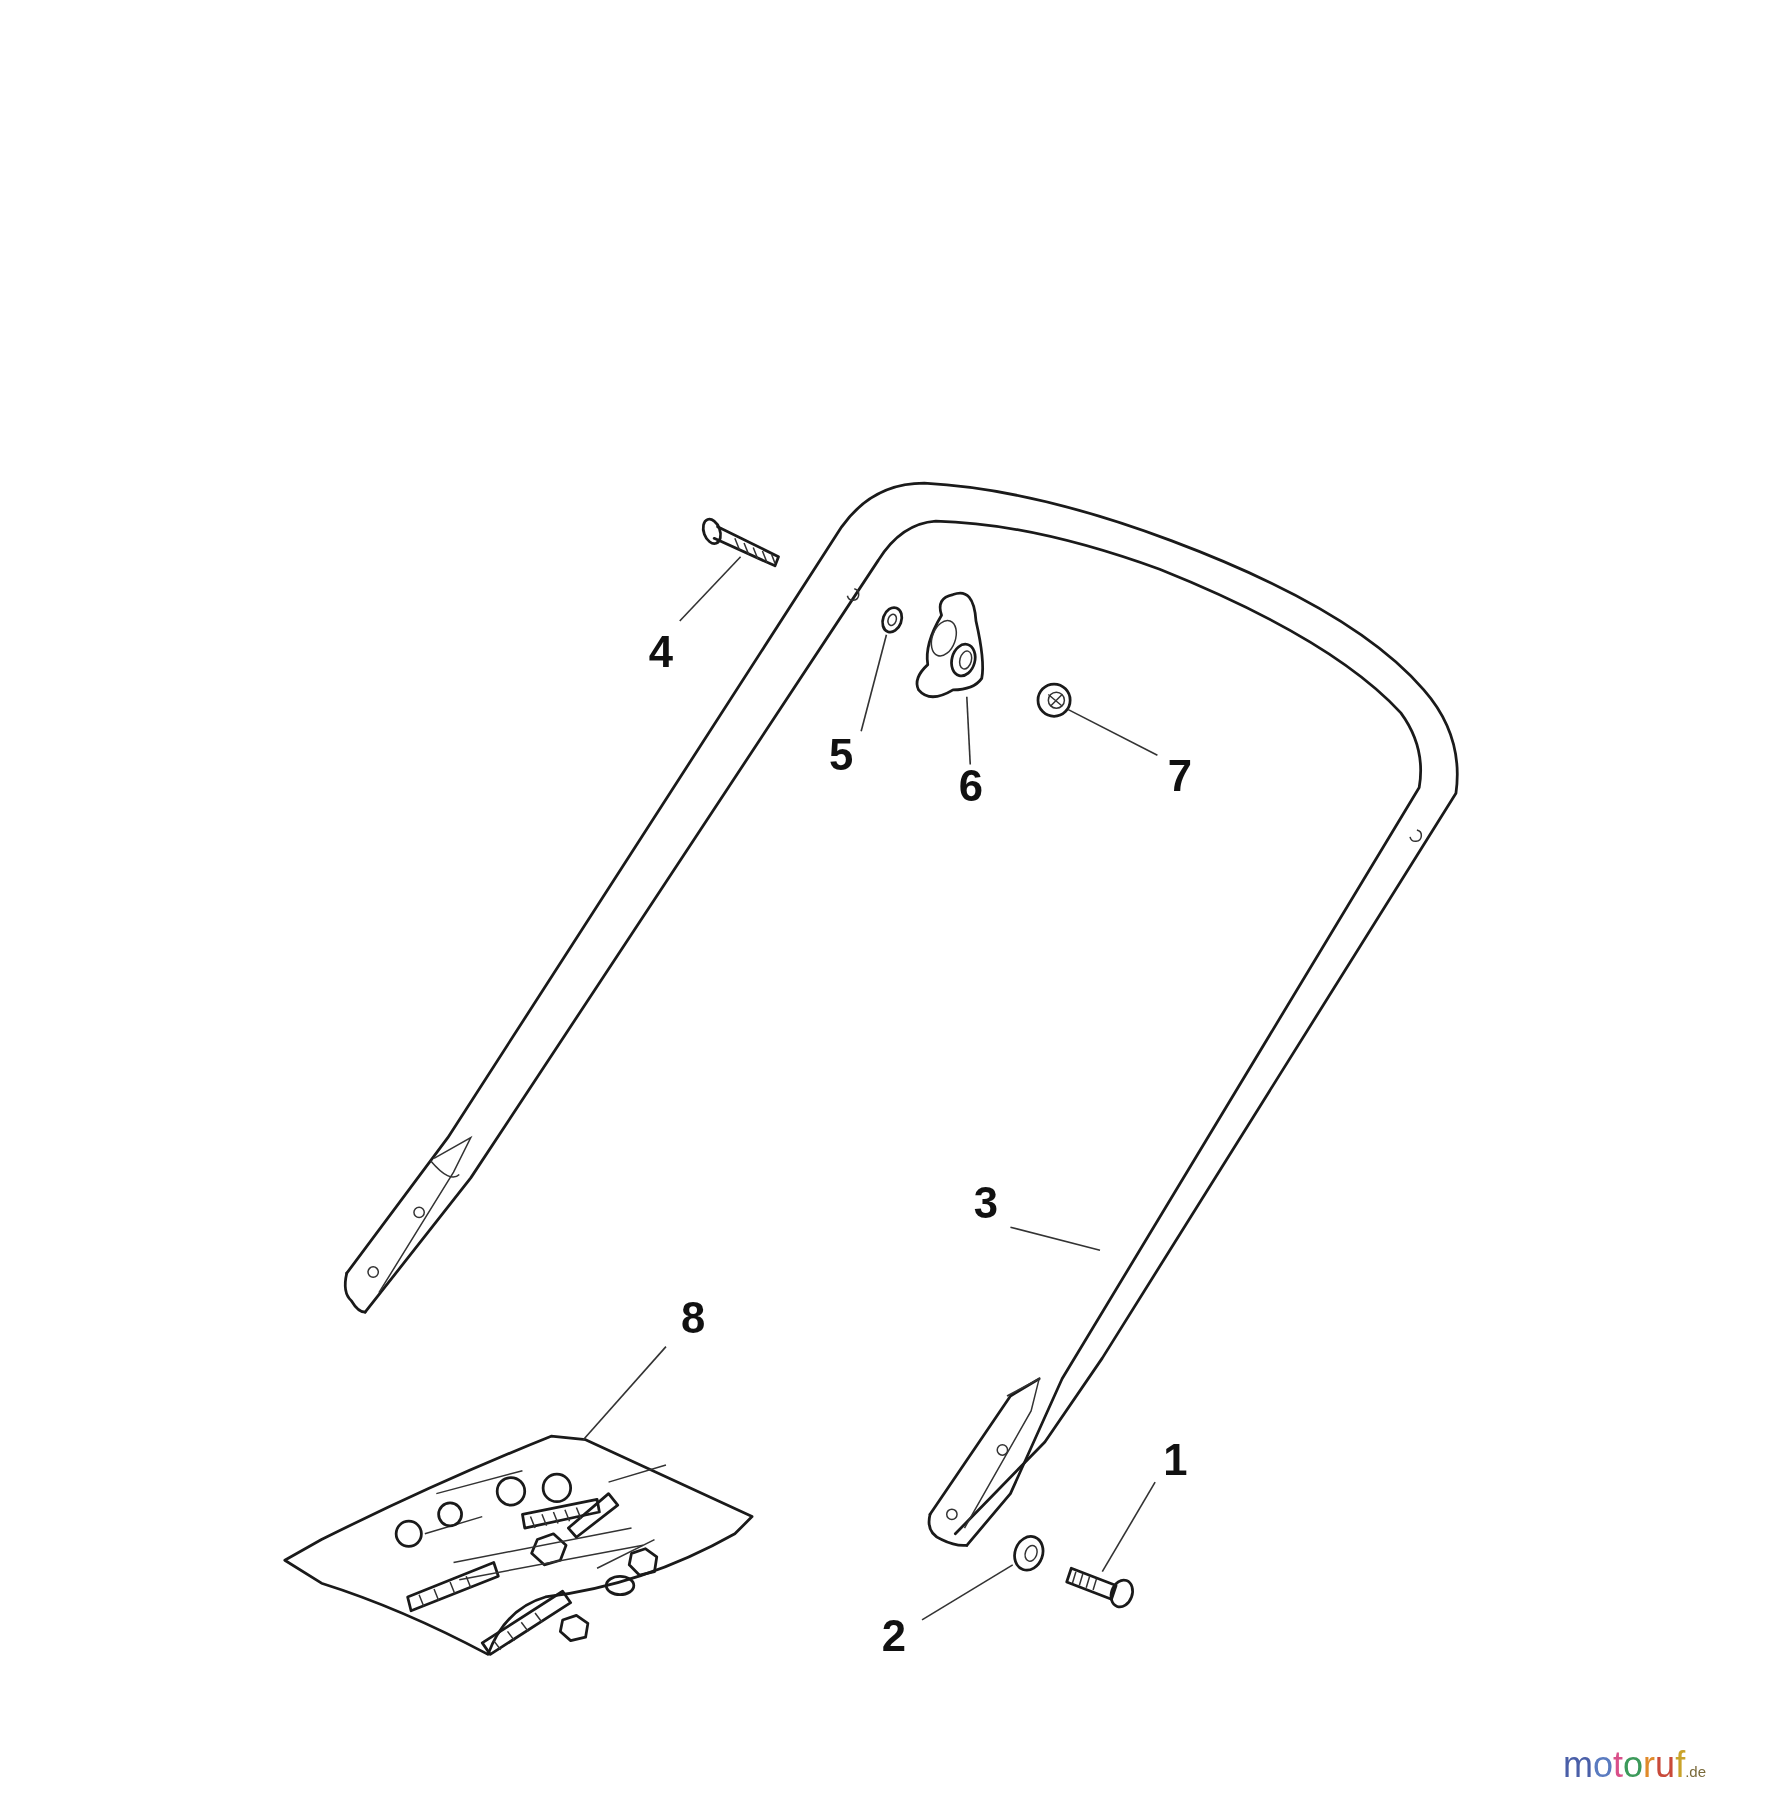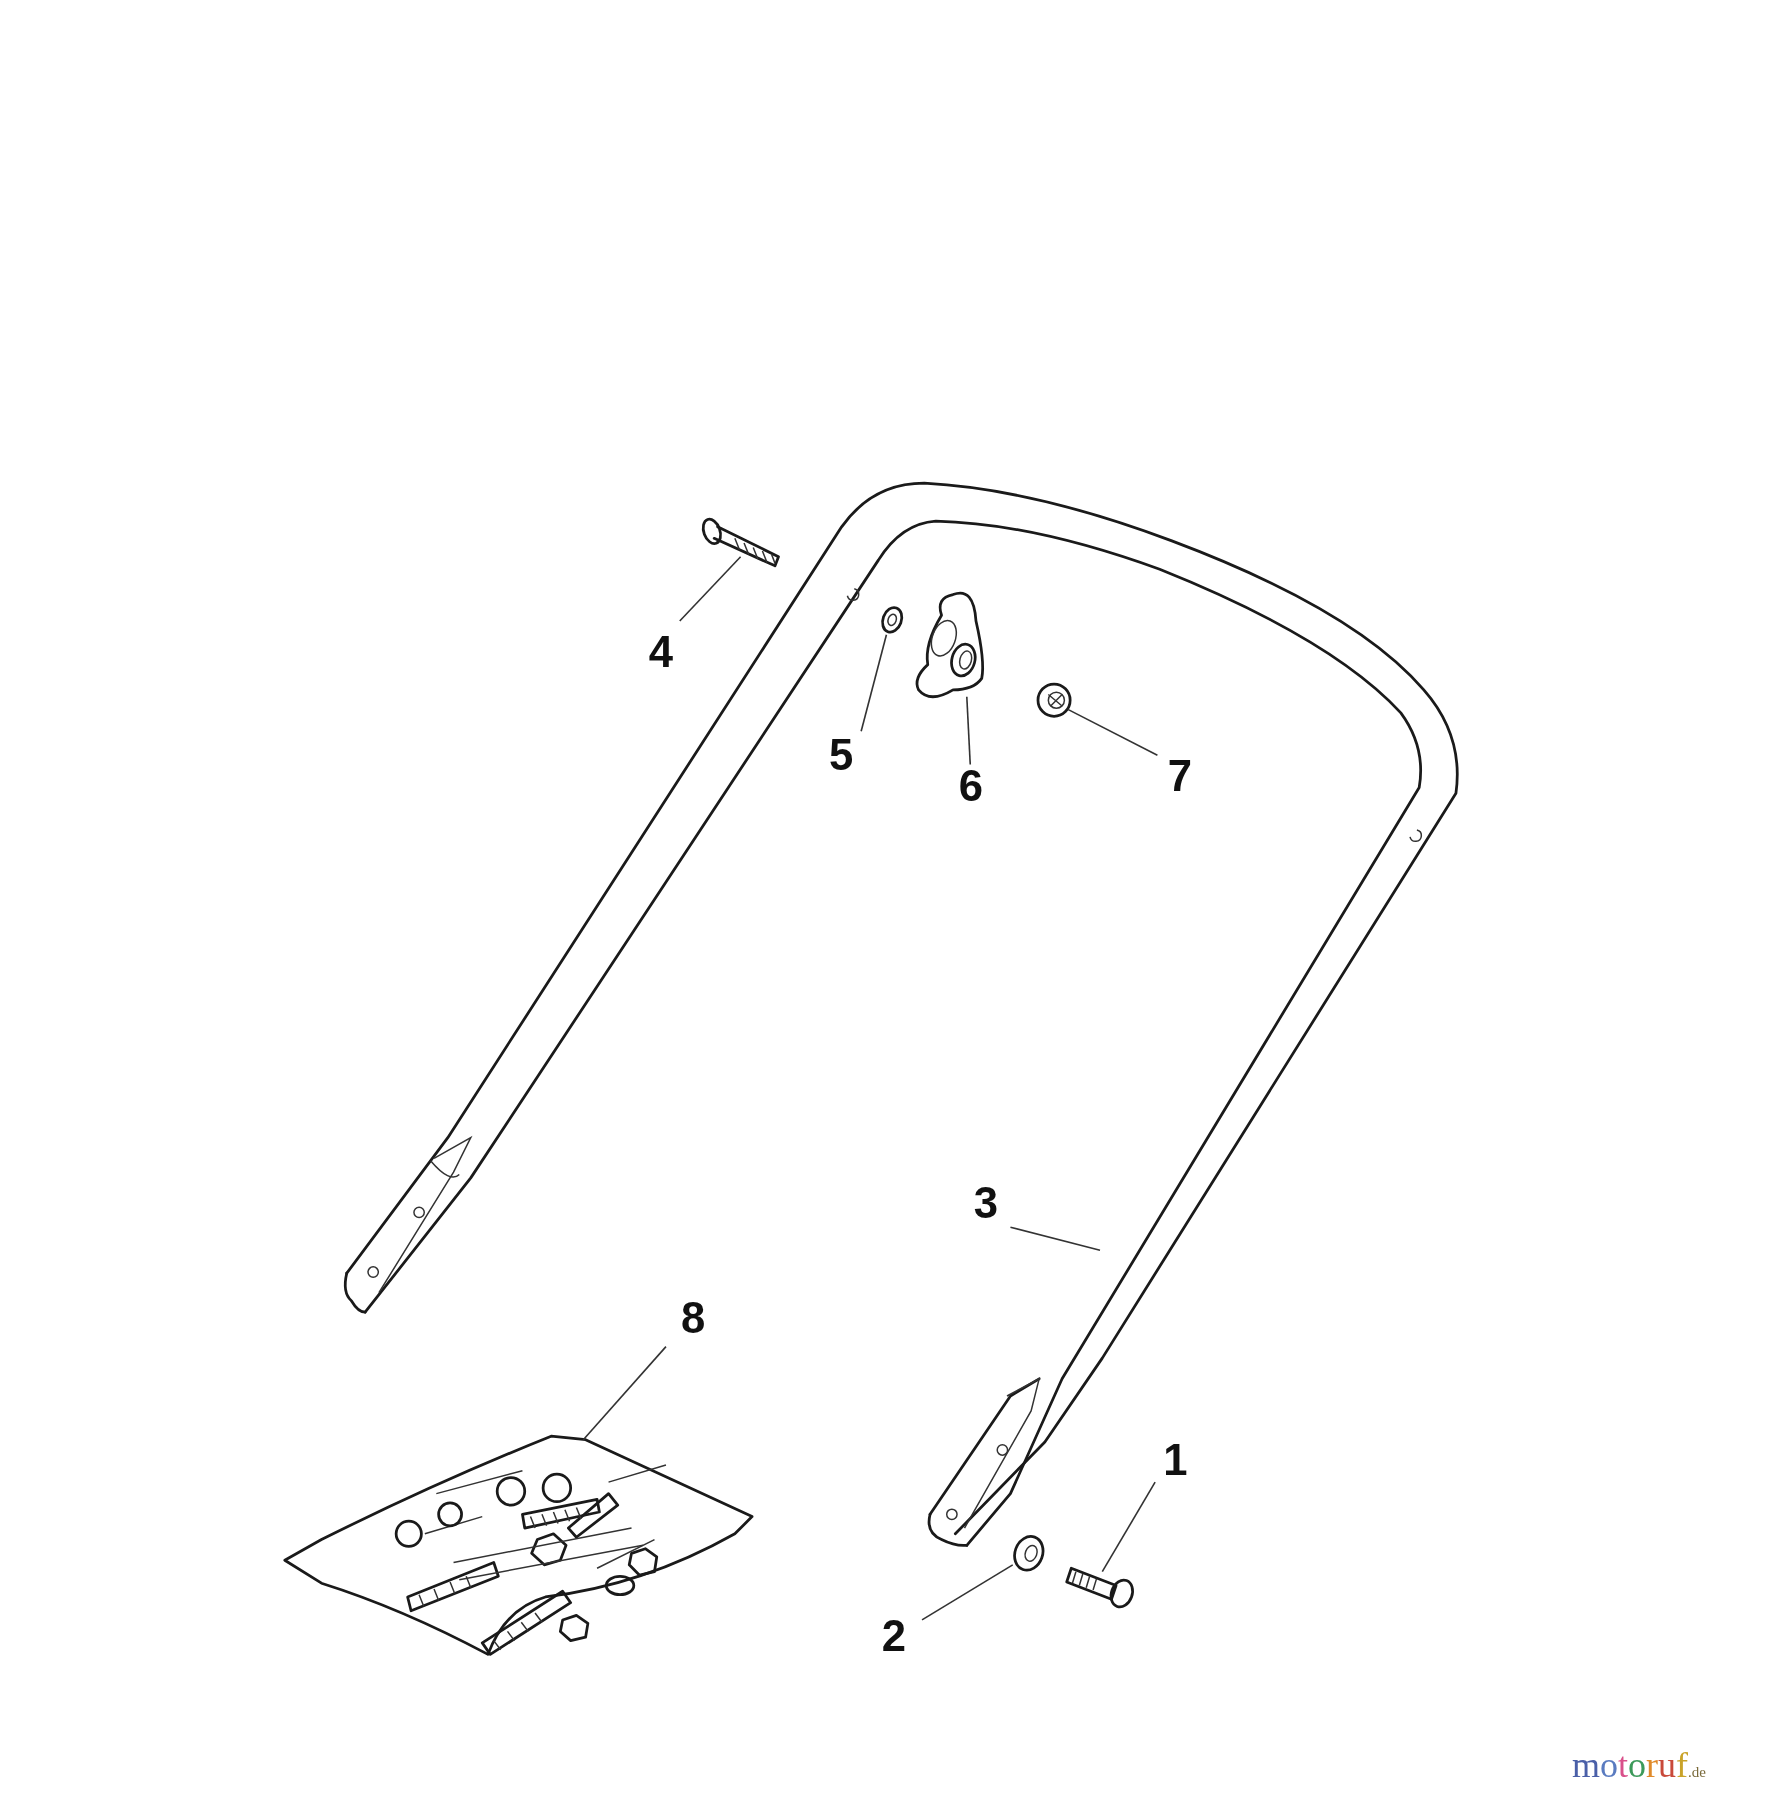--- a/index.html
+++ b/index.html
@@ -3,21 +3,21 @@
 <meta charset="utf-8">
 <style>
   html,body{margin:0;padding:0;background:#ffffff;}
   body{width:1774px;height:1800px;position:relative;overflow:hidden;font-family:"Liberation Sans",sans-serif;}
   #stage{position:absolute;left:0;top:0;width:1774px;height:1800px;}
   svg{display:block;}
   .part{fill:none;stroke:#1a1a1a;stroke-width:2.4;stroke-linecap:round;stroke-linejoin:round;}
   .thin{fill:none;stroke:#333;stroke-width:1.3;}
   .leader{stroke:#333;stroke-width:1.4;fill:none;}
   .callout{font-family:"Liberation Sans",sans-serif;font-weight:bold;font-size:38px;fill:#111;}
-  .wm{position:absolute;right:68px;bottom:14px;font-family:Liberation Serif, serif;font-size:36px;letter-spacing:0px;}
+  .wm{position:absolute;right:68px;bottom:14px;font-family:Liberation Sans, sans-serif;font-size:36px;letter-spacing:0px;}
   .wm span{display:inline-block;}
   .wm .tld{font-size:15px;color:#7a6a3a;}
 </style>
 </head>
 <body>
 
 <div id="stage">
 <svg width="1774" height="1800" viewBox="0 0 1545 1566" xmlns="http://www.w3.org/2000/svg">
 
   <g>

